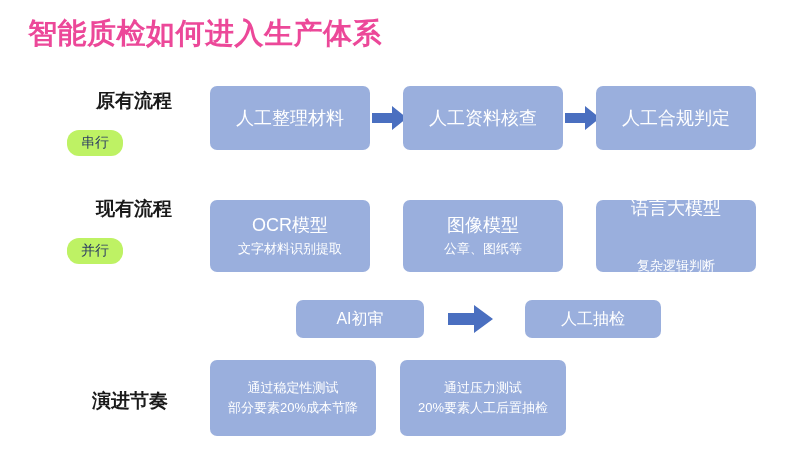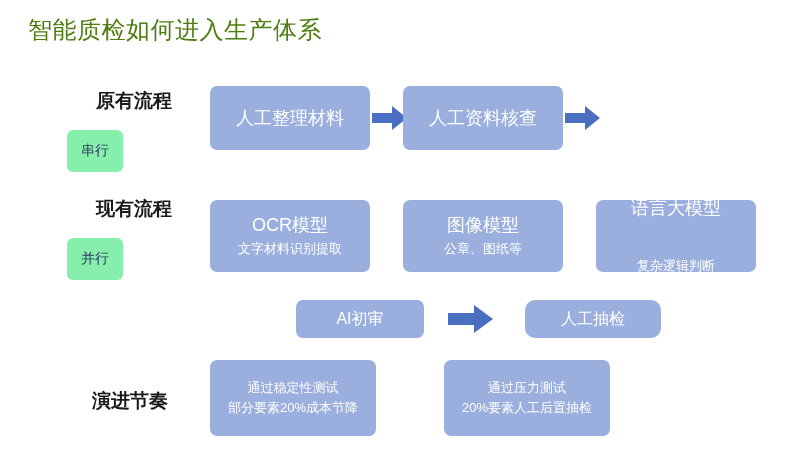--- a/index.html
+++ b/index.html
@@ -15,42 +15,42 @@
     position: relative;
   }
   .slide {
     position: absolute;
     inset: 0;
   }
   .title {
     position: absolute;
     left: 28px;
     top: 14px;
-    font-size: 24px;
-    font-weight: normal;
-    color: #4d7c0f;
+    font-size: 29px;
+    font-weight: bold;
+    color: #ec4899;
     letter-spacing: 0.5px;
   }
 
   
   .row-label {
     position: absolute;
     font-size: 19px;
     font-weight: bold;
     color: #1a1a1a;
     white-space: nowrap;
     margin-left: 44px;
   }
   .sub-chip {
     position: absolute;
-    background: #86efac;
+    background: #bef264;
     color: #2b3a63;
     font-size: 14px;
-    border-radius: 6px;
-    padding: 12px 14px;
+    border-radius: 12px;
+    padding: 4px 14px;
     white-space: nowrap;
   }
 
   
   .box {
     position: absolute;
     background: #9aafdd;
     border-radius: 7px;
     color: #ffffff;
     display: flex;
@@ -106,20 +106,23 @@
   <div class="box" style="left:403px; top:86px; width:160px; height:64px;">
     <div class="main">人工资料核查</div>
   </div>
 
   <div class="arrow" style="left:565px; top:104px;">
     <svg width="36" height="28" viewBox="0 0 36 28">
       <path d="M0,9 L20,9 L20,2 L35,14 L20,26 L20,19 L0,19 Z" fill="#4a6fc0"></path>
     </svg>
   </div>
 
+  <div class="box" style="left:596px; top:86px; width:160px; height:64px;">
+    <div class="main">人工合规判定</div>
+  </div>
 
   <div class="row-label" style="left:52px; top:196px;">现有流程</div>
   <div class="sub-chip" style="left:67px; top:238px;">并行</div>
 
   <div class="box" style="left:210px; top:200px; width:160px; height:72px;">
     <div class="main">OCR模型</div>
     <div class="sub">文字材料识别提取</div>
   </div>
 
   <div class="box" style="left:403px; top:200px; width:160px; height:72px;">
@@ -135,30 +138,30 @@
   <div class="box small" style="left:296px; top:300px; width:128px; height:38px;">
     <div class="main">AI初审</div>
   </div>
 
   <div class="arrow" style="left:448px; top:303px;">
     <svg width="46" height="32" viewBox="0 0 46 32">
       <path d="M0,10 L26,10 L26,2 L45,16 L26,30 L26,22 L0,22 Z" fill="#4a6fc0"></path>
     </svg>
   </div>
 
-  <div class="box small" style="left:525px; top:300px; width:136px; height:38px;border-radius:10px;">
+  <div class="box small" style="left:525px; top:300px; width:136px; height:38px;">
     <div class="main">人工抽检</div>
   </div>
 
   <div class="row-label" style="left:48px; top:388px;">演进节奏</div>
 
   <div class="box tiny" style="left:210px; top:360px; width:166px; height:76px;">
     <div class="line">通过稳定性测试</div>
     <div class="line">部分要素20%成本节降</div>
   </div>
 
-  <div class="box tiny" style="left:400px; top:360px; width:166px; height:76px;margin-left:44px;">
+  <div class="box tiny" style="left:400px; top:360px; width:166px; height:76px;">
     <div class="line">通过压力测试</div>
     <div class="line">20%要素人工后置抽检</div>
   </div>
 
 
 </div>
 
 </body></html>

